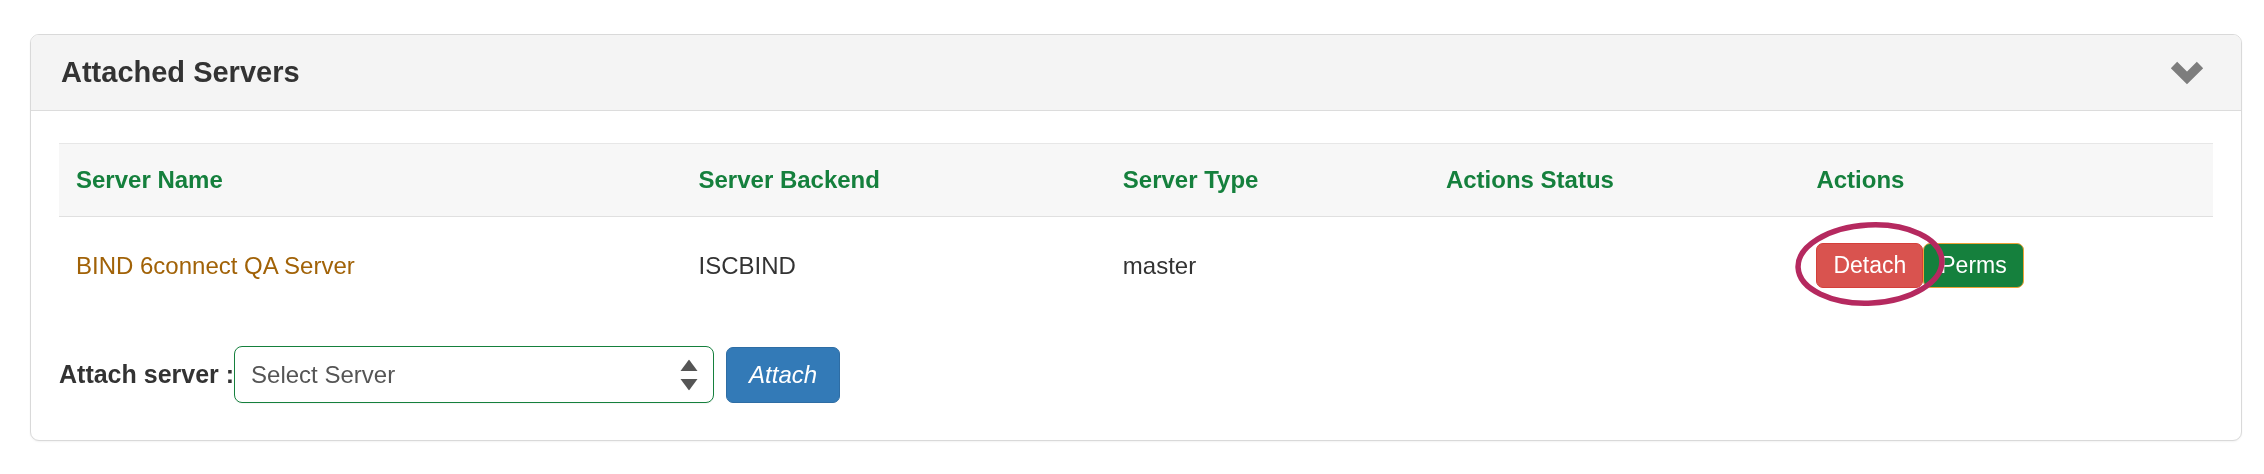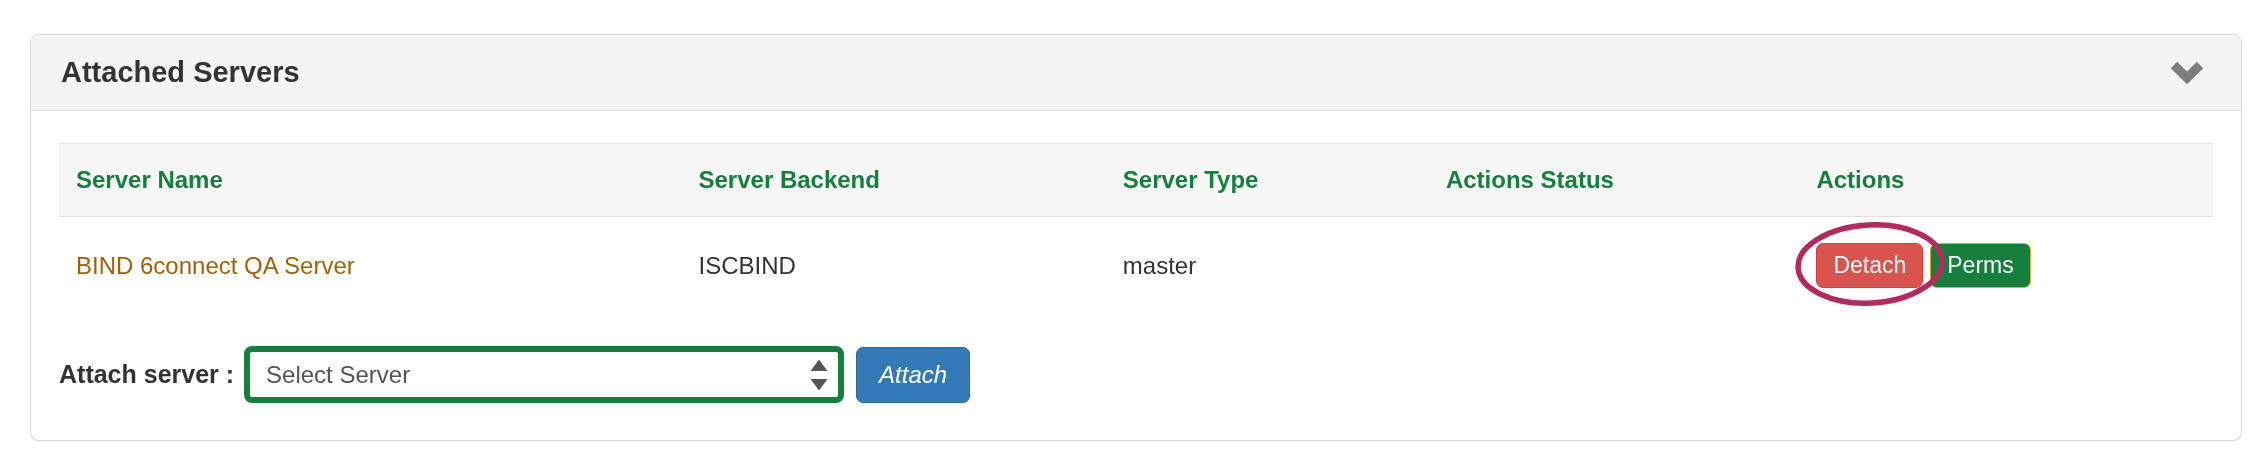--- a/index.html
+++ b/index.html
@@ -95,55 +95,53 @@
     line-height: 43px;
     padding: 0 16px;
   }
   .btn-danger  { background: #d9534f; border-color: #d43f3a; }
   .btn-warning { background: #15803d; border-color: #eea236; }
   .btn-primary { background: #337ab7; border-color: #2e6da4; font-style: italic; }
   .actions-cell { white-space: nowrap; }
   .detach-wrap {
     position: relative;
     display: inline-block;
-    margin-right: 7px;
   }
   .annotation-svg {
     position: absolute;
     left: 50%;
     top: 50%;
     transform: translate(-50%, -52%);
     pointer-events: none;
     overflow: visible;
   }
   .attach-row {
     display: flex;
     align-items: center;
     margin-top: 30px;
   }
   .attach-label {
     font-size: 25px;
     font-weight: bold;
     color: #333333;
-    margin-right: 10px;
     white-space: nowrap;
   }
   .select-wrap {
     position: relative;
     display: inline-block;
   }
   select.server-select {
     appearance: none;
     -webkit-appearance: none;
     -moz-appearance: none;
     box-sizing: border-box;
-    width: 600px;
+    width: 480px;
     height: 57px;
     background: #ffffff;
-    border: 6px solid #15803d;
+    border: 1px solid #15803d;
     border-radius: 8px;
     font-family: inherit;
     font-size: 24px;
     color: #555555;
     padding: 0 55px 0 16px;
     box-shadow: 0 1px 1px rgba(0,0,0,0.04);
     cursor: pointer;
   }
   .select-arrows {
     position: absolute;

